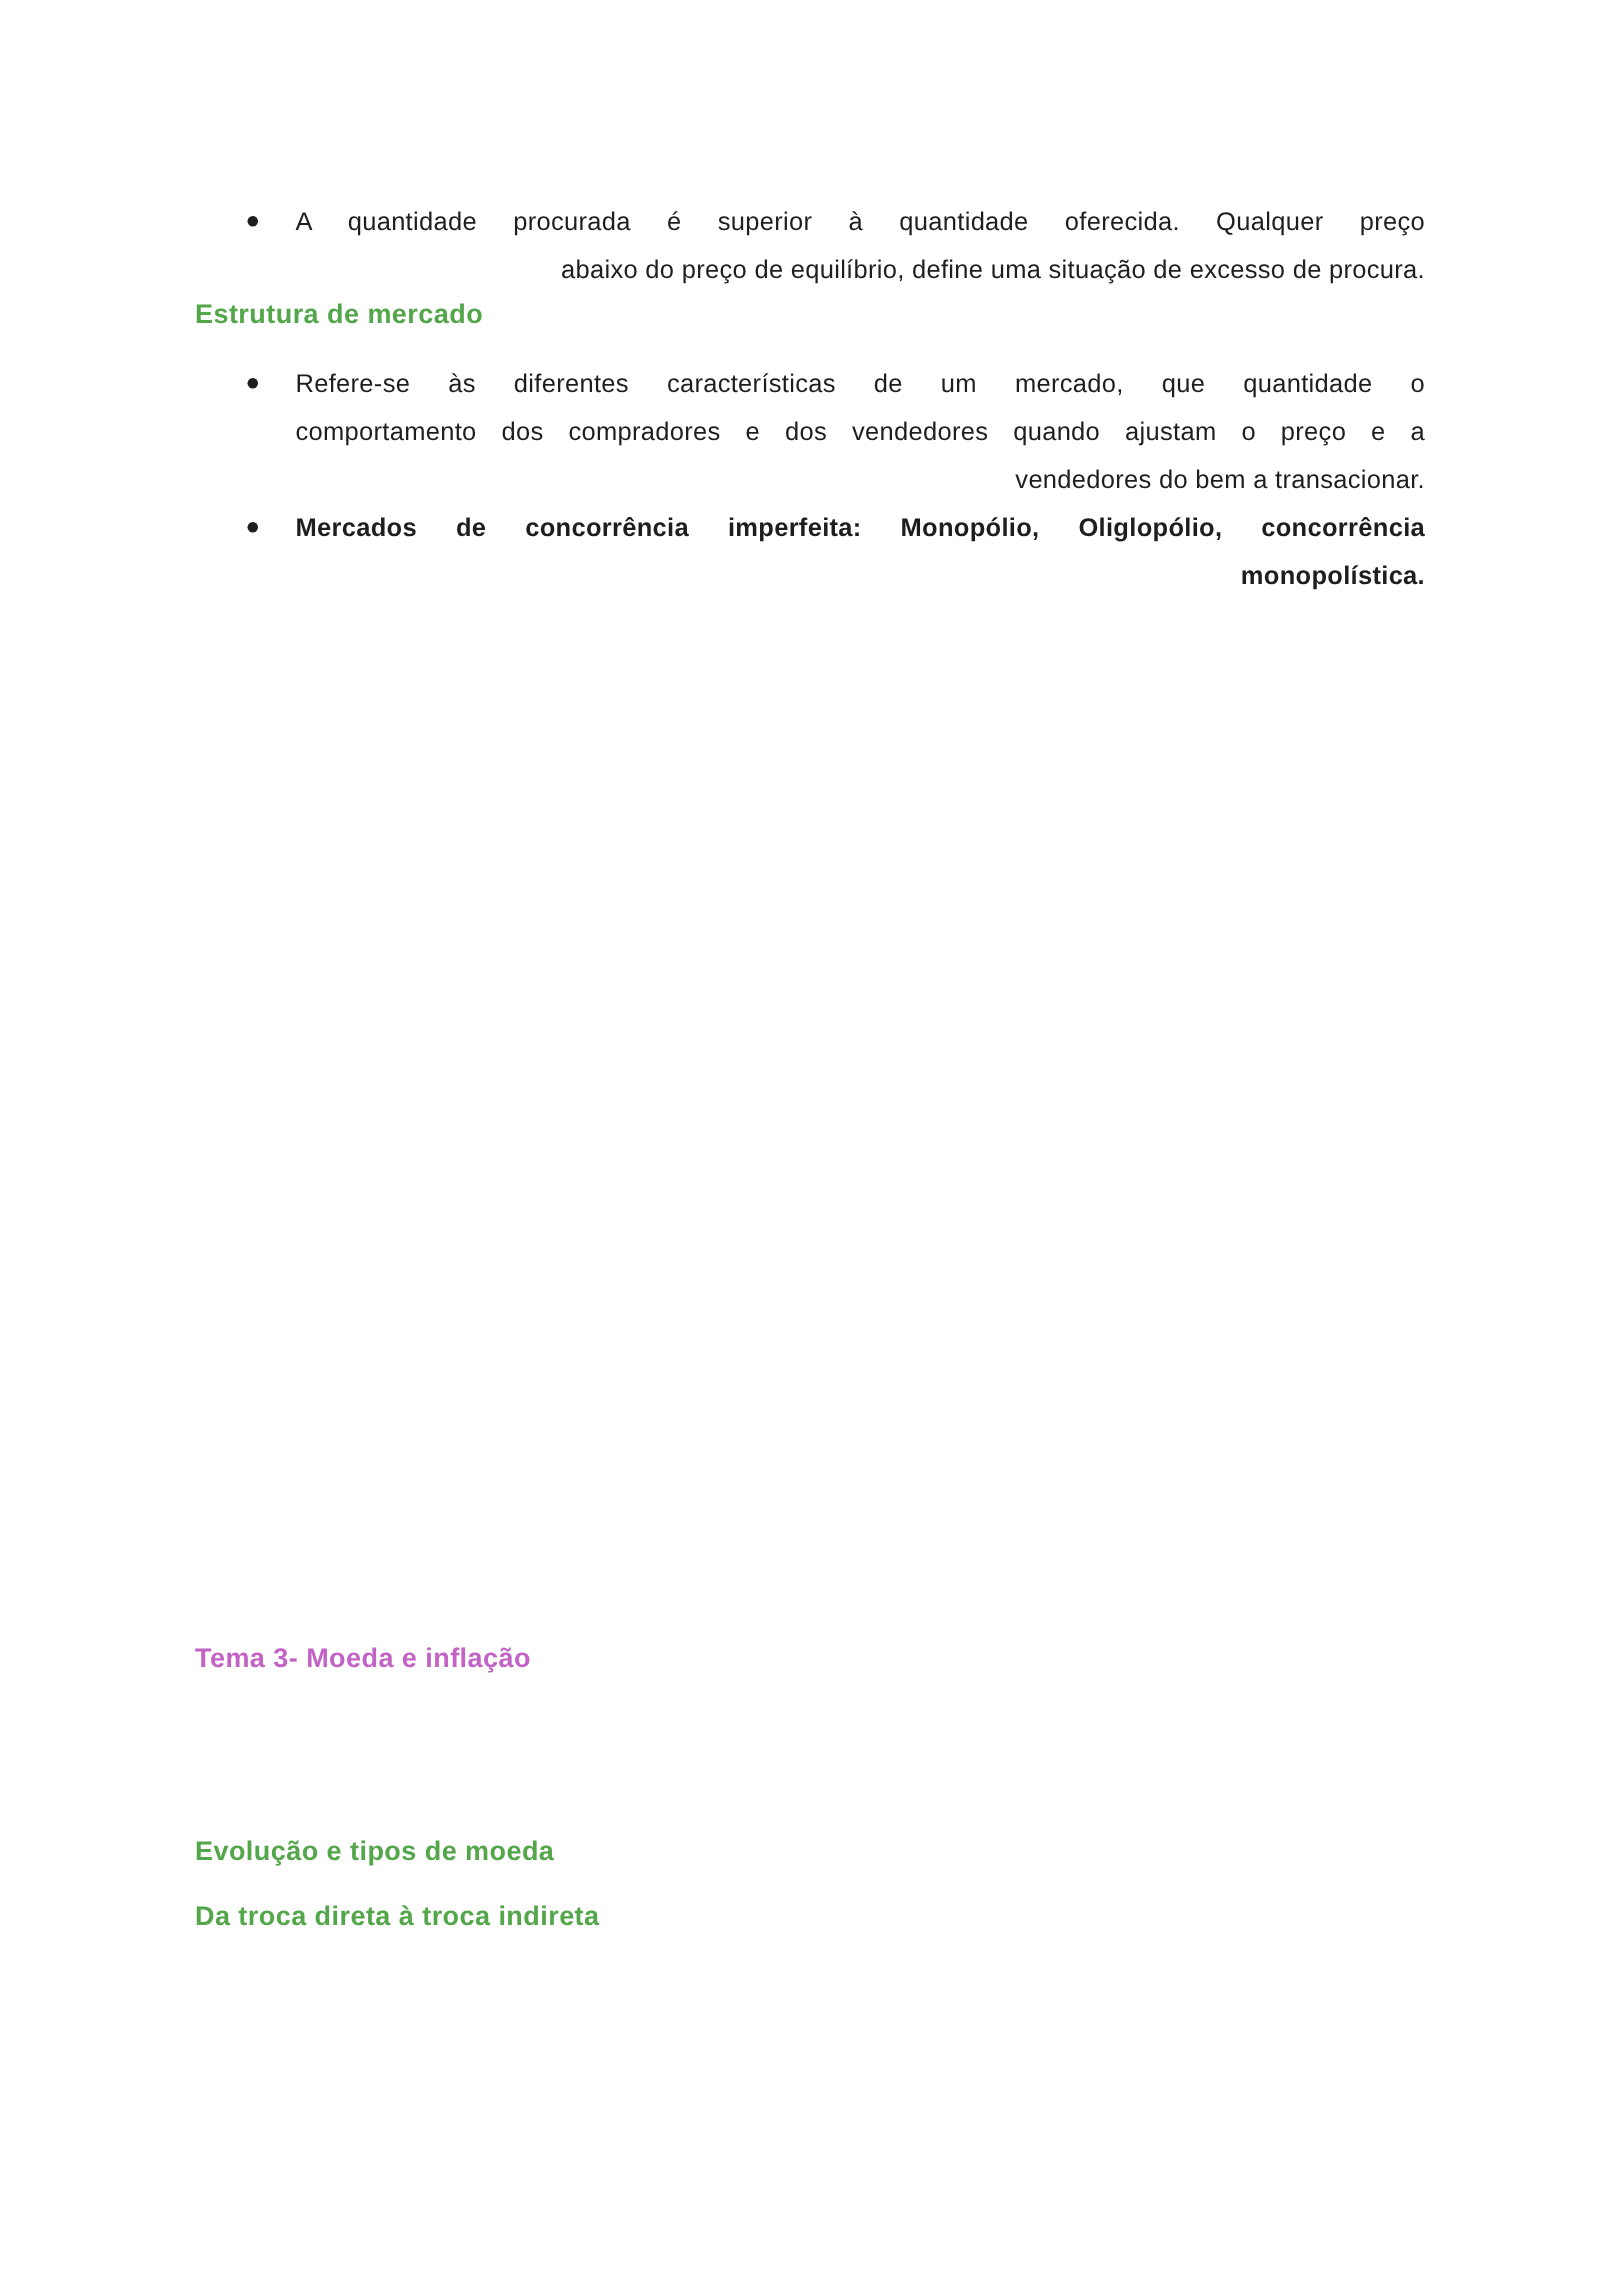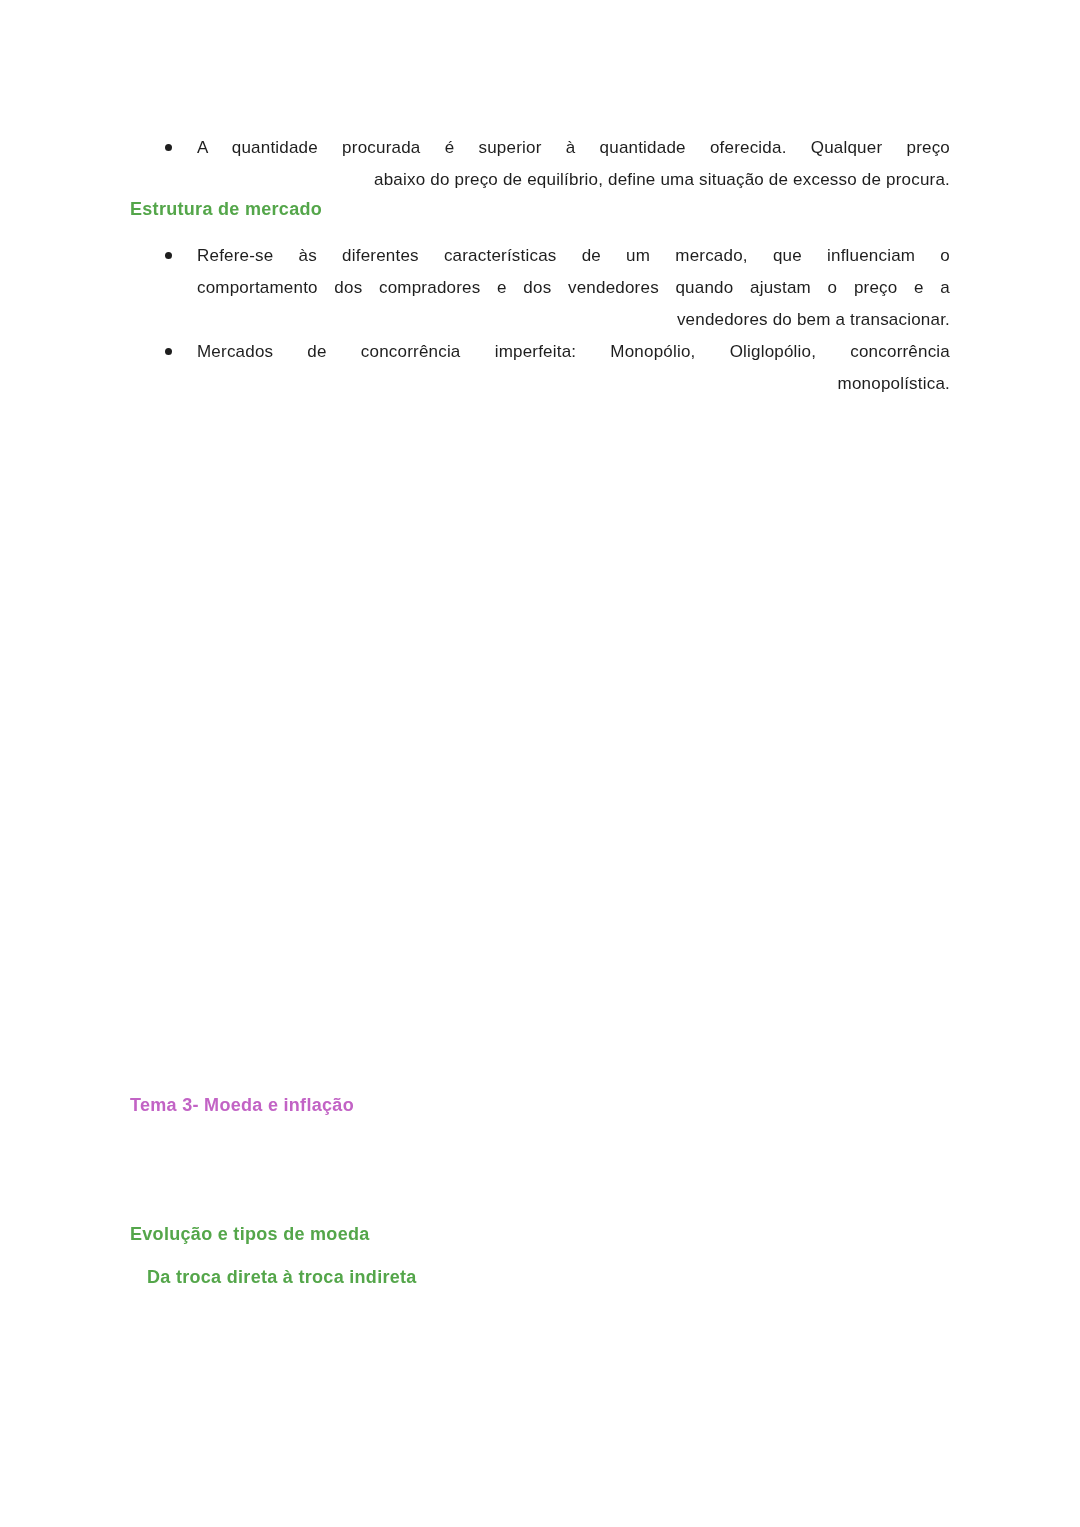--- a/index.html
+++ b/index.html
@@ -43,61 +43,61 @@
   li.bullet-item::before {
     content: "";
     position: absolute;
     left: 35px;
     top: 12px;
     width: 7px;
     height: 7px;
     border-radius: 50%;
     background: var(--text, #1e1e1e);
   }
-  li.bullet-item.bold { font-weight: normal; }
+  li.bullet-item.bold { font-weight: bold; }
   .ln { text-align: right; }
   .ln.j {
     text-align: justify;
     text-align-last: justify;
   }
   h2, h3 {
     margin: 0;
     padding: 0;
     font-size: 18px;
     line-height: 24px;
     letter-spacing: 0.3px;
     font-weight: bold;
   }
   .h-green { color: var(--green, #54A64A); }
   .h-pink  { color: var(--pink, #C263C5); }
   h2.estrutura { margin-top: 1px; }
   h2.tema { margin-top: 692px; line-height: 26px; }
   h3.evolucao { margin-top: 103px; line-height: 26px; }
-  h3.troca { margin-top: 17px; line-height: 26px; margin-left: 17px; }
+  h3.troca { margin-top: 17px; line-height: 26px; }
 </style>
 </head>
 <body>
 
 <div class="page">
   <div class="content">
 
     <ul class="bullets group-a">
       <li class="bullet-item">
         <span></span>
         <div class="ln j">A quantidade procurada é superior à quantidade oferecida. Qualquer preço</div>
         <div class="ln">abaixo do preço de equilíbrio, define uma situação de excesso de procura.</div>
       </li>
     </ul>
 
     <h2 class="h-green estrutura">Estrutura de mercado</h2>
 
     <ul class="bullets group-b">
       <li class="bullet-item">
         <span></span>
-        <div class="ln j">Refere-se às diferentes características de um mercado, que influenciam o</div>
+        <div class="ln j">Refere-se às diferentes características de um mercado, que quantidade o</div>
         <div class="ln j">comportamento dos compradores e dos vendedores quando ajustam o preço e a</div>
         <div class="ln">vendedores do bem a transacionar.</div>
       </li>
       <li class="bullet-item bold">
         <span></span>
         <div class="ln j">Mercados de concorrência imperfeita: Monopólio, Oliglopólio,  concorrência</div>
         <div class="ln">monopolística.</div>
       </li>
     </ul>
 

